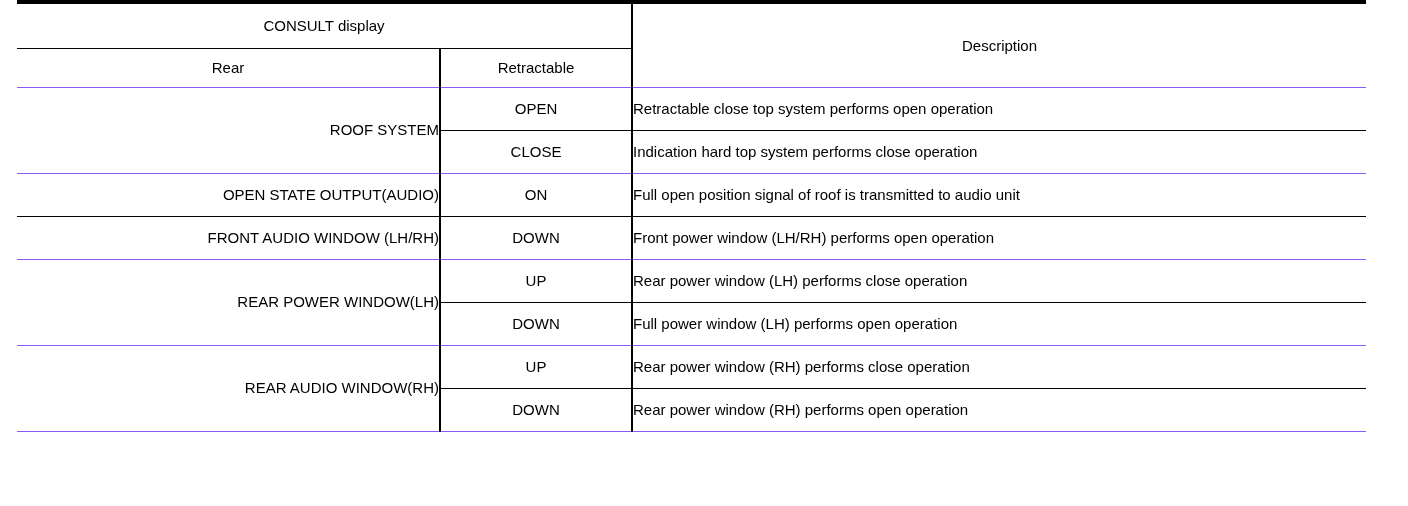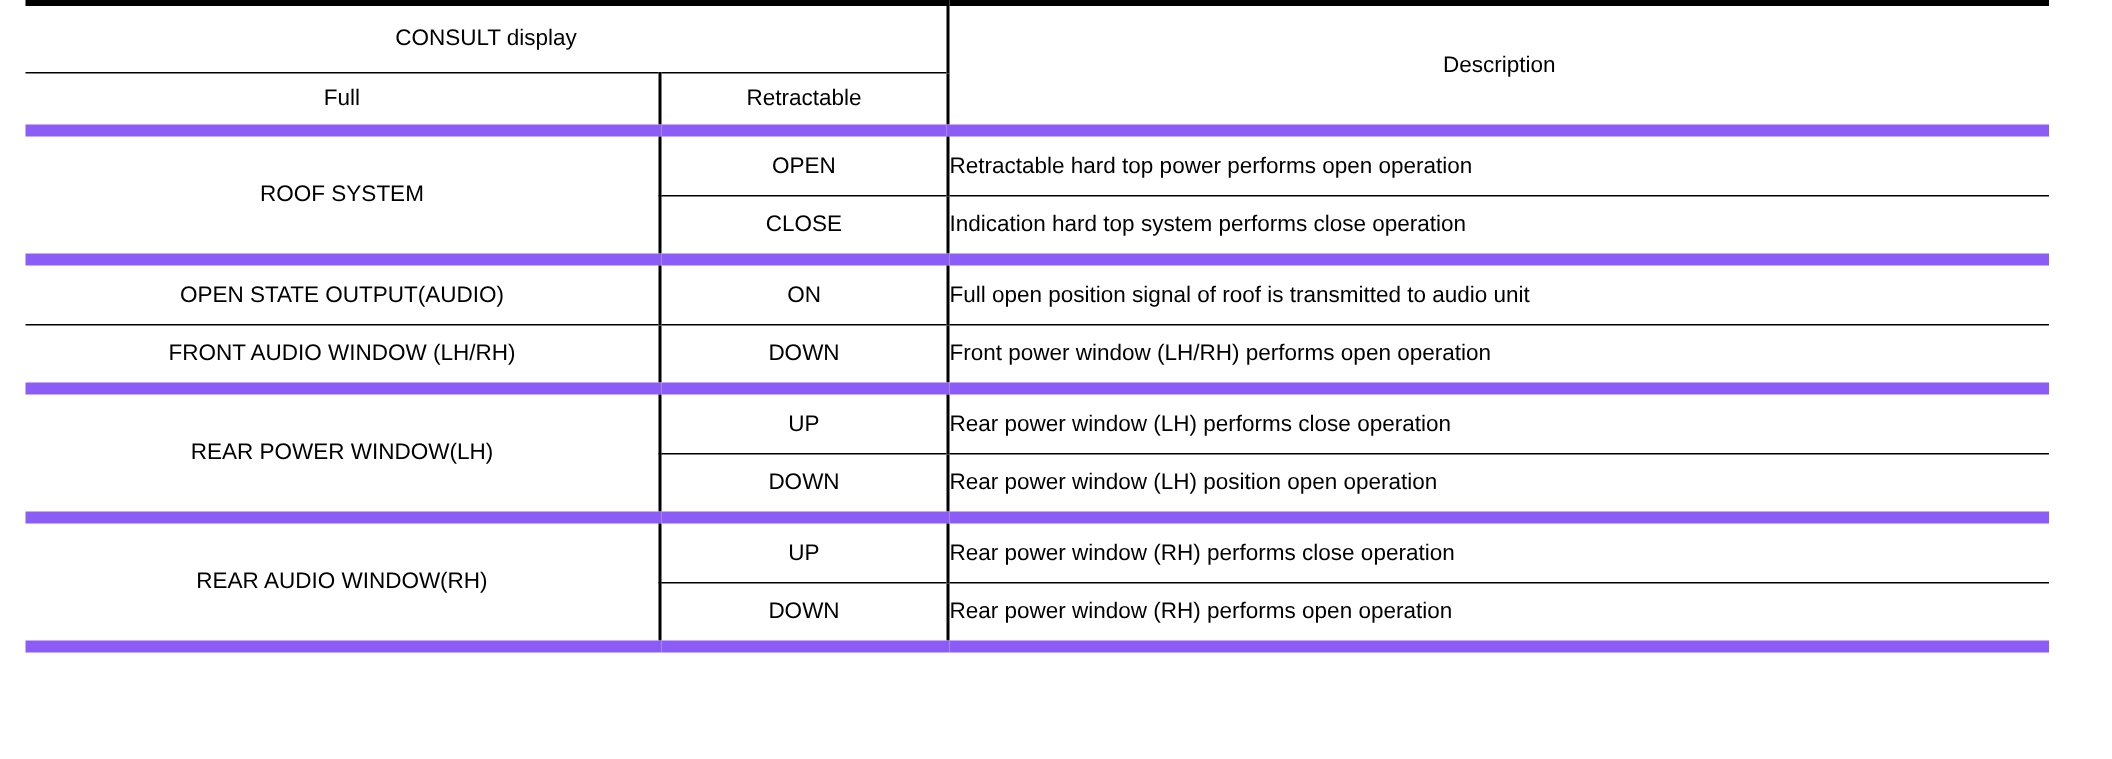--- a/index.html
+++ b/index.html
@@ -43,32 +43,32 @@
     background: #ffffff;
   }
 
   
   col.c-item { width: 423px; }
   col.c-ind  { width: 192px; }
   col.c-desc { width: 734px; }
 
   
   .rule-thick-top    { border-top: 4px solid #000; }
-  .rule-thick-bottom { border-bottom: 8px solid #8b5cf6; }
+  .rule-thick-bottom { border-bottom: 1px solid #8b5cf6; }
   .rule-thin-bottom  { border-bottom: 1.5px solid #000; }
 
   
   .vdiv-right { border-right: 2px solid #000; }
 
   
   .cell-center {
     text-align: center;
   }
   .cell-left {
-    text-align: center;
+    text-align: right;
     padding-left: 15px;
   }
   .cell-desc {
     text-align: left;
     padding-left: 13px;
   }
 
   .h-consult { height: 46px; }
   .h-sub     { height: 39px; }
   .h-row     { height: 43px; }
@@ -94,39 +94,39 @@
       <tr class="h-consult">
         <th class="cell-center rule-thick-top rule-thin-bottom vdiv-right" colspan="2">
           <span>CONSULT display</span>
         </th>
         <th class="cell-center rule-thick-top rule-thick-bottom" rowspan="2">
           <span>Description</span>
         </th>
       </tr>
       <tr class="h-sub">
         <th class="cell-center rule-thick-bottom vdiv-right">
-          <span>Full</span>
+          <span>Rear</span>
         </th>
         <th class="cell-center rule-thick-bottom vdiv-right">
           <span>Retractable</span>
         </th>
       </tr>
     </thead>
 
     <tbody>
 
       <tr class="h-row">
         <td class="cell-left rule-thick-bottom vdiv-right" rowspan="2">
           <span>ROOF SYSTEM</span>
         </td>
         <td class="cell-center rule-thin-bottom vdiv-right">
           <span>OPEN</span>
         </td>
         <td class="cell-desc rule-thin-bottom">
-          <span>Retractable hard top power performs open operation</span>
+          <span>Retractable close top system performs open operation</span>
         </td>
       </tr>
 
       <tr class="h-row">
         <td class="cell-center rule-thick-bottom vdiv-right">
           <span>CLOSE</span>
         </td>
         <td class="cell-desc rule-thick-bottom">
           <span>Indication hard top system performs close operation</span>
         </td>
@@ -166,21 +166,21 @@
         <td class="cell-desc rule-thin-bottom">
           <span>Rear power window (LH) performs close operation</span>
         </td>
       </tr>
 
       <tr class="h-row">
         <td class="cell-center rule-thick-bottom vdiv-right">
           <span>DOWN</span>
         </td>
         <td class="cell-desc rule-thick-bottom">
-          <span>Rear power window (LH) position open operation</span>
+          <span>Full power window (LH) performs open operation</span>
         </td>
       </tr>
 
       <tr class="h-row">
         <td class="cell-left rule-thick-bottom vdiv-right" rowspan="2">
           <span>REAR AUDIO WINDOW(RH)</span>
         </td>
         <td class="cell-center rule-thin-bottom vdiv-right">
           <span>UP</span>
         </td>

